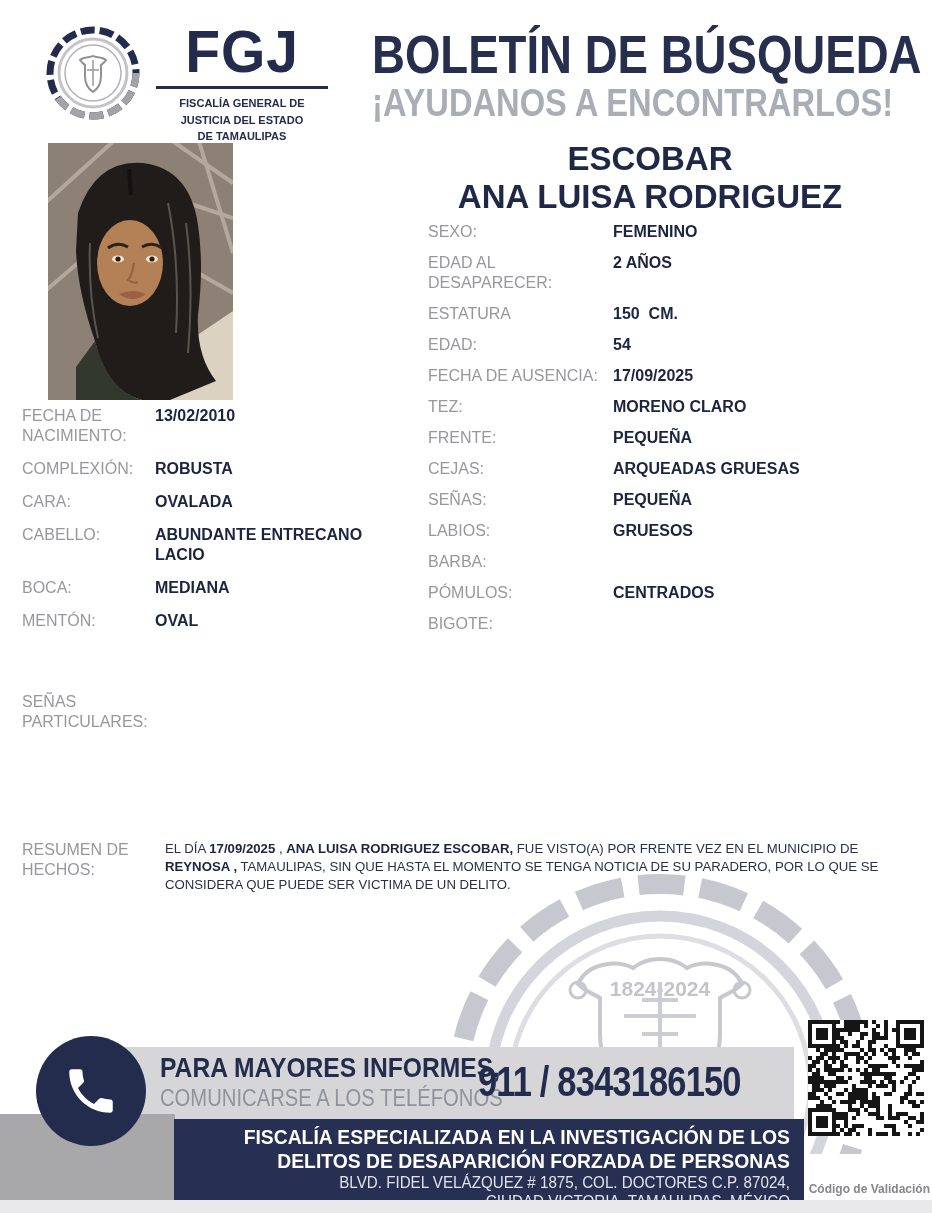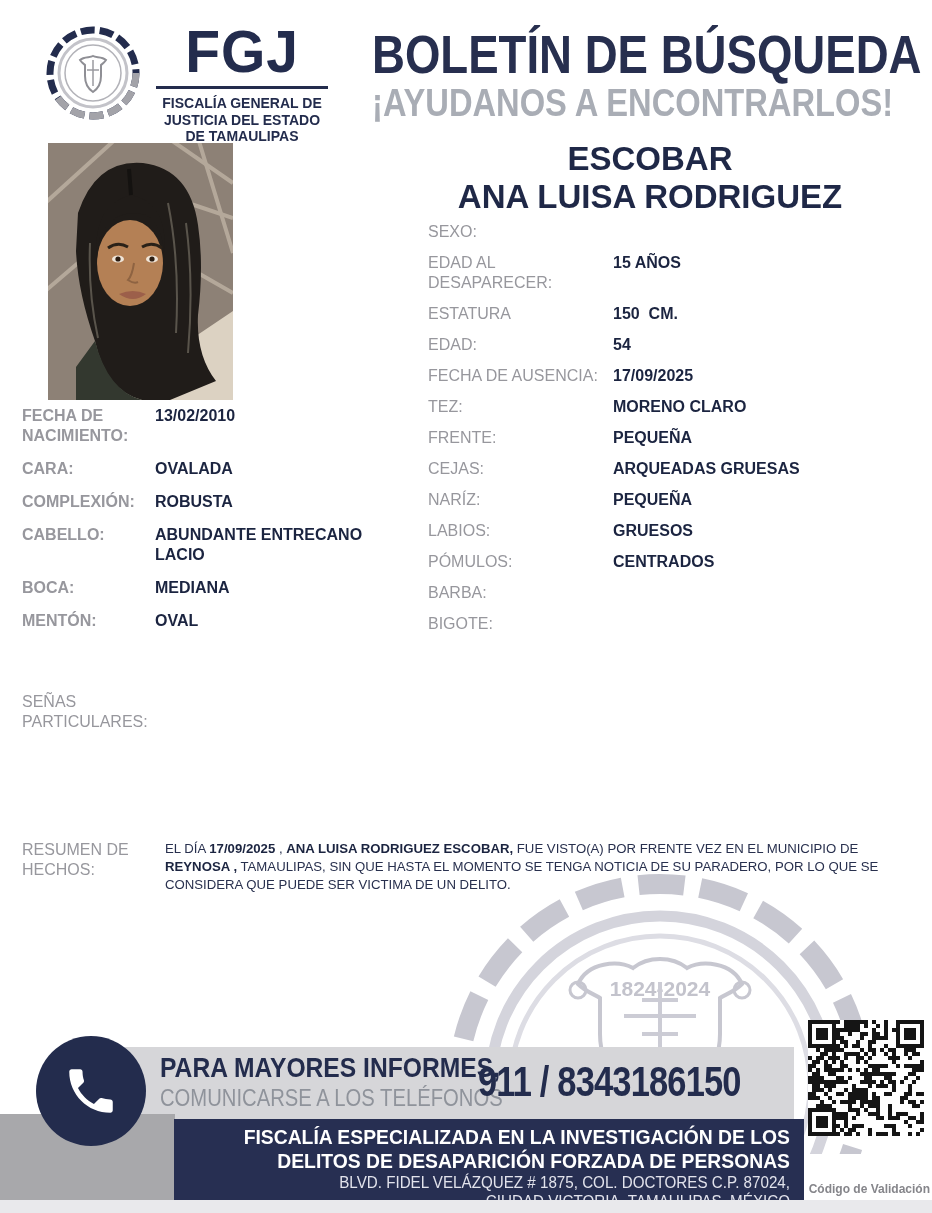--- a/index.html
+++ b/index.html
@@ -4,42 +4,42 @@
 <style>
   html,body{margin:0;padding:0;background:#fff;}
   .page{position:relative;width:932px;height:1213px;background:#fff;overflow:hidden;
         font-family:"Liberation Sans",sans-serif;color:#232c4d;}
   
   .logo-seal{position:absolute;left:44px;top:24px;width:98px;height:98px;}
   .fgj-block{position:absolute;left:150px;top:20px;width:184px;text-align:center;}
   .fgj-acronym{font-size:60px;font-weight:bold;color:#232c4d;letter-spacing:1px;
                transform:scaleX(.95);transform-origin:center;line-height:64px;}
   .fgj-rule{height:3px;background:#232c4d;margin:2px 6px 6px 6px;}
-  .fgj-org{font-size:14px;font-weight:bold;color:#232c4d;line-height:16.5px;}
+  .fgj-org{font-size:11px;font-weight:bold;color:#232c4d;line-height:16.5px;}
   .main-title{position:absolute;left:330px;top:24px;width:600px;text-align:center;
               font-size:53px;font-weight:bold;color:#272f4f;transform:scaleX(.86);
               transform-origin:center;white-space:nowrap;}
   .sub-title{position:absolute;left:330px;top:82px;width:600px;text-align:center;
              font-size:38px;font-weight:bold;color:#a9adb5;transform:scaleX(.86);
              transform-origin:center;white-space:nowrap;}
   
   .photo{position:absolute;left:48px;top:143px;width:185px;height:257px;}
   
   .name{position:absolute;left:370px;top:140px;width:560px;text-align:center;
         font-size:33px;font-weight:bold;color:#1f2847;line-height:38px;}
   
   .col{position:absolute;z-index:1;}
   .col-right{left:428px;top:222px;width:500px;}
   .col-left{left:22px;top:406px;width:400px;}
   .frow{display:flex;margin-bottom:11px;}
   .col-left .frow{margin-bottom:13px;}
   .frow.sp{margin-top:6px;}
   .lbl{font-size:16px;color:#97979d;line-height:20px;}
   .col-right .lbl{width:185px;}
-  .col-left .lbl{width:133px;font-weight:bold;}
+  .col-left .lbl{width:133px;}
   .val{font-size:16px;font-weight:bold;color:#1b2440;line-height:20px;white-space:pre-wrap;}
   .col-right .val{width:290px;}
   .col-left .val{width:215px;}
   
   .section{position:absolute;left:22px;width:888px;display:flex;z-index:1;}
   .slbl{width:132px;font-size:16px;color:#97979d;line-height:20px;flex:none;}
   .stext{margin-left:11px;width:730px;font-size:13.2px;font-weight:bold;color:#232c4d;
          line-height:18px;}
   .stext.mixed{font-weight:normal;color:#28304e;}
   .stext.mixed b{font-weight:bold;color:#1b2440;}
@@ -151,24 +151,25 @@
   </div>
 
   <div class="name">
     <div>ESCOBAR</div>
     <div>ANA LUISA RODRIGUEZ</div>
   </div>
 
   <div class="col col-right">
     <div class="frow">
         <div class="lbl">SEXO:</div>
+        <div class="val">FEMENINO</div>
       </div>
     <div class="frow">
         <div class="lbl">EDAD AL DESAPARECER:</div>
-        <div class="val">15 AÑOS</div>
+        <div class="val">2 AÑOS</div>
       </div>
     <div class="frow">
         <div class="lbl">ESTATURA</div>
         <div class="val">150  CM.</div>
       </div>
     <div class="frow">
         <div class="lbl">EDAD:</div>
         <div class="val">54</div>
       </div>
     <div class="frow sp">
@@ -181,53 +182,53 @@
       </div>
     <div class="frow">
         <div class="lbl">FRENTE:</div>
         <div class="val">PEQUEÑA</div>
       </div>
     <div class="frow">
         <div class="lbl">CEJAS:</div>
         <div class="val">ARQUEADAS GRUESAS</div>
       </div>
     <div class="frow">
-        <div class="lbl">NARÍZ:</div>
+        <div class="lbl">SEÑAS:</div>
         <div class="val">PEQUEÑA</div>
       </div>
     <div class="frow">
         <div class="lbl">LABIOS:</div>
         <div class="val">GRUESOS</div>
-      </div>
-    <div class="frow">
-        <div class="lbl">PÓMULOS:</div>
-        <div class="val">CENTRADOS</div>
       </div>
     <div class="frow sp">
         <div class="lbl">BARBA:</div>
         <div class="val"></div>
       </div>
     <div class="frow">
+        <div class="lbl">PÓMULOS:</div>
+        <div class="val">CENTRADOS</div>
+      </div>
+    <div class="frow">
         <div class="lbl">BIGOTE:</div>
         <div class="val"></div>
       </div>
   </div>
 
   <div class="col col-left">
     <div class="frow">
         <div class="lbl">FECHA DE NACIMIENTO:</div>
         <div class="val">13/02/2010</div>
       </div>
     <div class="frow">
+        <div class="lbl">COMPLEXIÓN:</div>
+        <div class="val">ROBUSTA</div>
+      </div>
+    <div class="frow">
         <div class="lbl">CARA:</div>
         <div class="val">OVALADA</div>
-      </div>
-    <div class="frow">
-        <div class="lbl">COMPLEXIÓN:</div>
-        <div class="val">ROBUSTA</div>
       </div>
     <div class="frow">
         <div class="lbl">CABELLO:</div>
         <div class="val">ABUNDANTE ENTRECANO LACIO</div>
       </div>
     <div class="frow">
         <div class="lbl">BOCA:</div>
         <div class="val">MEDIANA</div>
       </div>
     <div class="frow">

